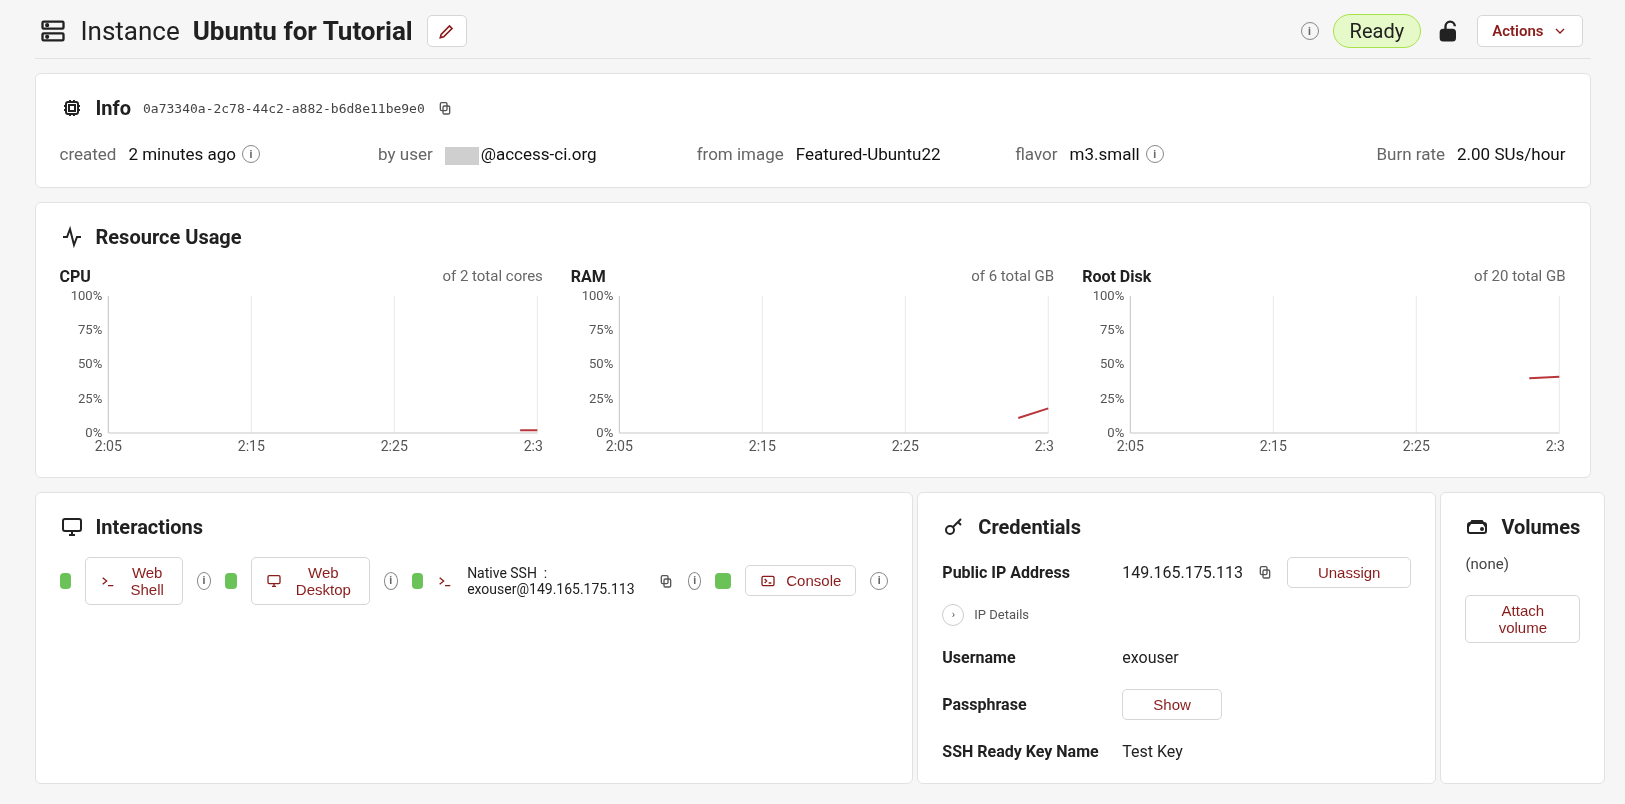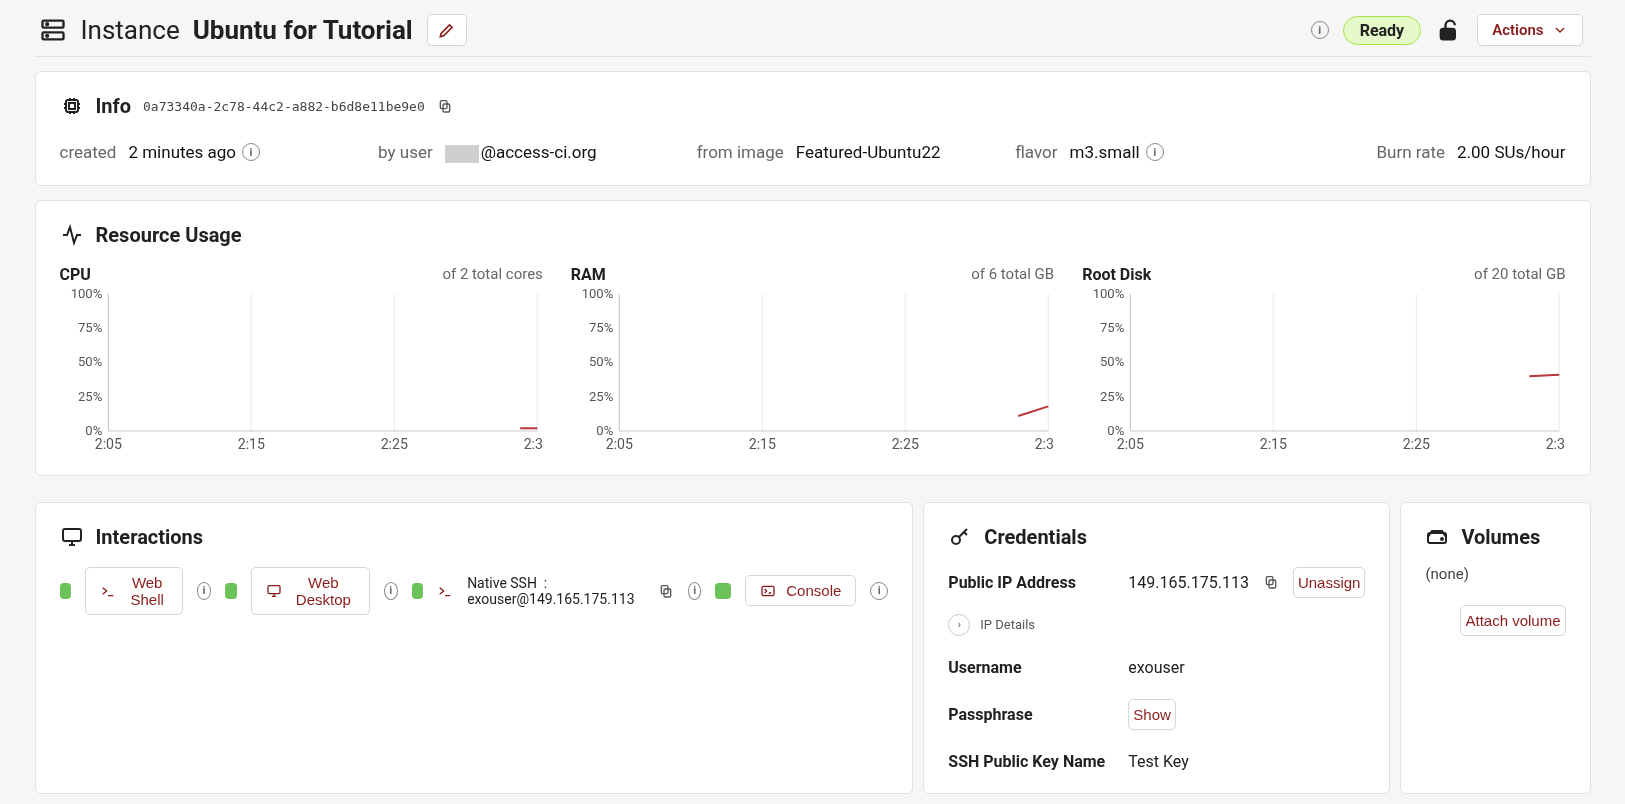--- a/index.html
+++ b/index.html
@@ -25,21 +25,21 @@
          border-bottom:1px solid var(--line); }
   .hdr-left { display:flex; align-items:center; gap:14px; }
   .hdr-title { font-size:26px; font-weight:400; }
   .hdr-title b { font-weight:700; }
   .icon-btn, .mini-btn {
     border:1px solid #d6d6d6; background:#fff; border-radius:5px;
     width:40px; height:32px; display:flex; align-items:center; justify-content:center;
     cursor:pointer; }
   .hdr-right { margin-left:auto; display:flex; align-items:center; gap:14px; }
   .badge-ready { background:var(--ready-bg); border:1px solid var(--ready-border);
-    padding:4px 16px; border-radius:18px; font-weight:700; font-size:16px; }
+    padding:4px 16px; border-radius:18px; font-weight:400; font-size:20px; }
   .actions-btn { border:1px solid #d6d6d6; background:#fff; border-radius:5px;
     padding:6px 14px; color:var(--brand); font-weight:600; font-size:15px; cursor:pointer;
     display:flex; align-items:center; gap:8px; }
 
   
   .card { background:var(--card); border:1px solid var(--line); border-radius:6px;
     padding:22px 24px; margin-top:14px; }
   .card-h { display:flex; align-items:center; gap:12px; font-size:20px; font-weight:700; }
   .card-h .hid { font-family:monospace; font-size:13px; font-weight:400; color:#444;text-align:center; }
 
@@ -61,40 +61,40 @@
   .chart-title .sub { font-weight:400; color:var(--muted); font-size:15px; }
   .plot { position:relative; height:165px; }
   .plot svg { width:100%; height:100%; display:block; }
   .ytick { font-size:13px; fill:#555; text-anchor:end; }
   .xtick { font-size:14px; fill:#555; text-anchor:middle; }
   .gridv { stroke:#e9e9e9; stroke-width:1; }
   .axis  { stroke:#c8c8c8; stroke-width:1; }
   .series { stroke:var(--brand-light); stroke-width:2; fill:none; }
 
   
-  .row3 { display:grid; grid-template-columns:1fr 1fr 1fr; gap:10px; margin-top:26px; }
+  .row3 { display:grid; grid-template-columns:1fr 1fr 1fr; gap:4px; margin-top:14px; }
   .row3 .card { margin-top:0; }
 
   
   .ilist { display:flex; flex-direction:row; gap:14px; margin-top:18px; }
   .irow { display:flex; align-items:center; gap:14px; }
   .status-dot { width:16px; height:16px; border-radius:4px; background:var(--green); }
   .pill-btn { border:1px solid #d6d6d6; border-radius:5px; background:#fff;
     padding:6px 14px; color:var(--brand); font-weight:500; font-size:15px; cursor:pointer;
     display:flex; align-items:center; gap:10px; }
   .ssh-line { font-size:14px; }
   .ssh-line .mono { font-family:inherit; }
 
   
   .cred-grid { display:grid; grid-template-columns:180px 1fr; row-gap:22px;
     align-items:center; margin-top:18px; font-size:16px; }
   .cred-grid .k { font-weight:700; }
   .cred-grid .v { display:flex; align-items:center; gap:14px; }
   .btn-outline { border:1px solid #d6d6d6; border-radius:5px; background:#fff;
-    padding:6px 4px; color:var(--brand); font-size:15px; cursor:pointer; }
+    padding:6px 30px; color:var(--brand); font-size:15px; cursor:pointer; }
   .ip-details { grid-column:1 / -1; display:flex; align-items:center; gap:10px;
     margin-top:-6px; font-size:13px; color:#555; }
   .circ { width:22px; height:22px; border:1px solid #ccc; border-radius:50%;
     display:flex; align-items:center; justify-content:center; font-size:11px; color:#555; }
 
   
   .vol-body { margin-top:16px; color:#444; }
   .vol-actions { display:flex; justify-content:flex-end; margin-top:22px; }
 
   
@@ -381,21 +381,21 @@
         <div class="ip-details">
           <span class="circ">›</span>
           <span>IP Details</span>
         </div>
         <div class="k">Username</div>
         <div class="v">exouser</div>
         <div class="k">Passphrase</div>
         <div class="v">
           <button class="btn-outline">Show</button>
         </div>
-        <div class="k">SSH Public Key Name</div>
+        <div class="k">SSH Ready Key Name</div>
         <div class="v">Test Key</div>
       </div>
     </div>
 
     <div class="card">
       <div class="card-h">
         <span>
           <svg class="svgicon lg" viewBox="0 0 24 24" fill="none" stroke="#222" stroke-width="2">
             <rect x="3" y="8" width="18" height="10" rx="2"></rect>
             <path d="M3 12l4-6h10l4 6"></path>

